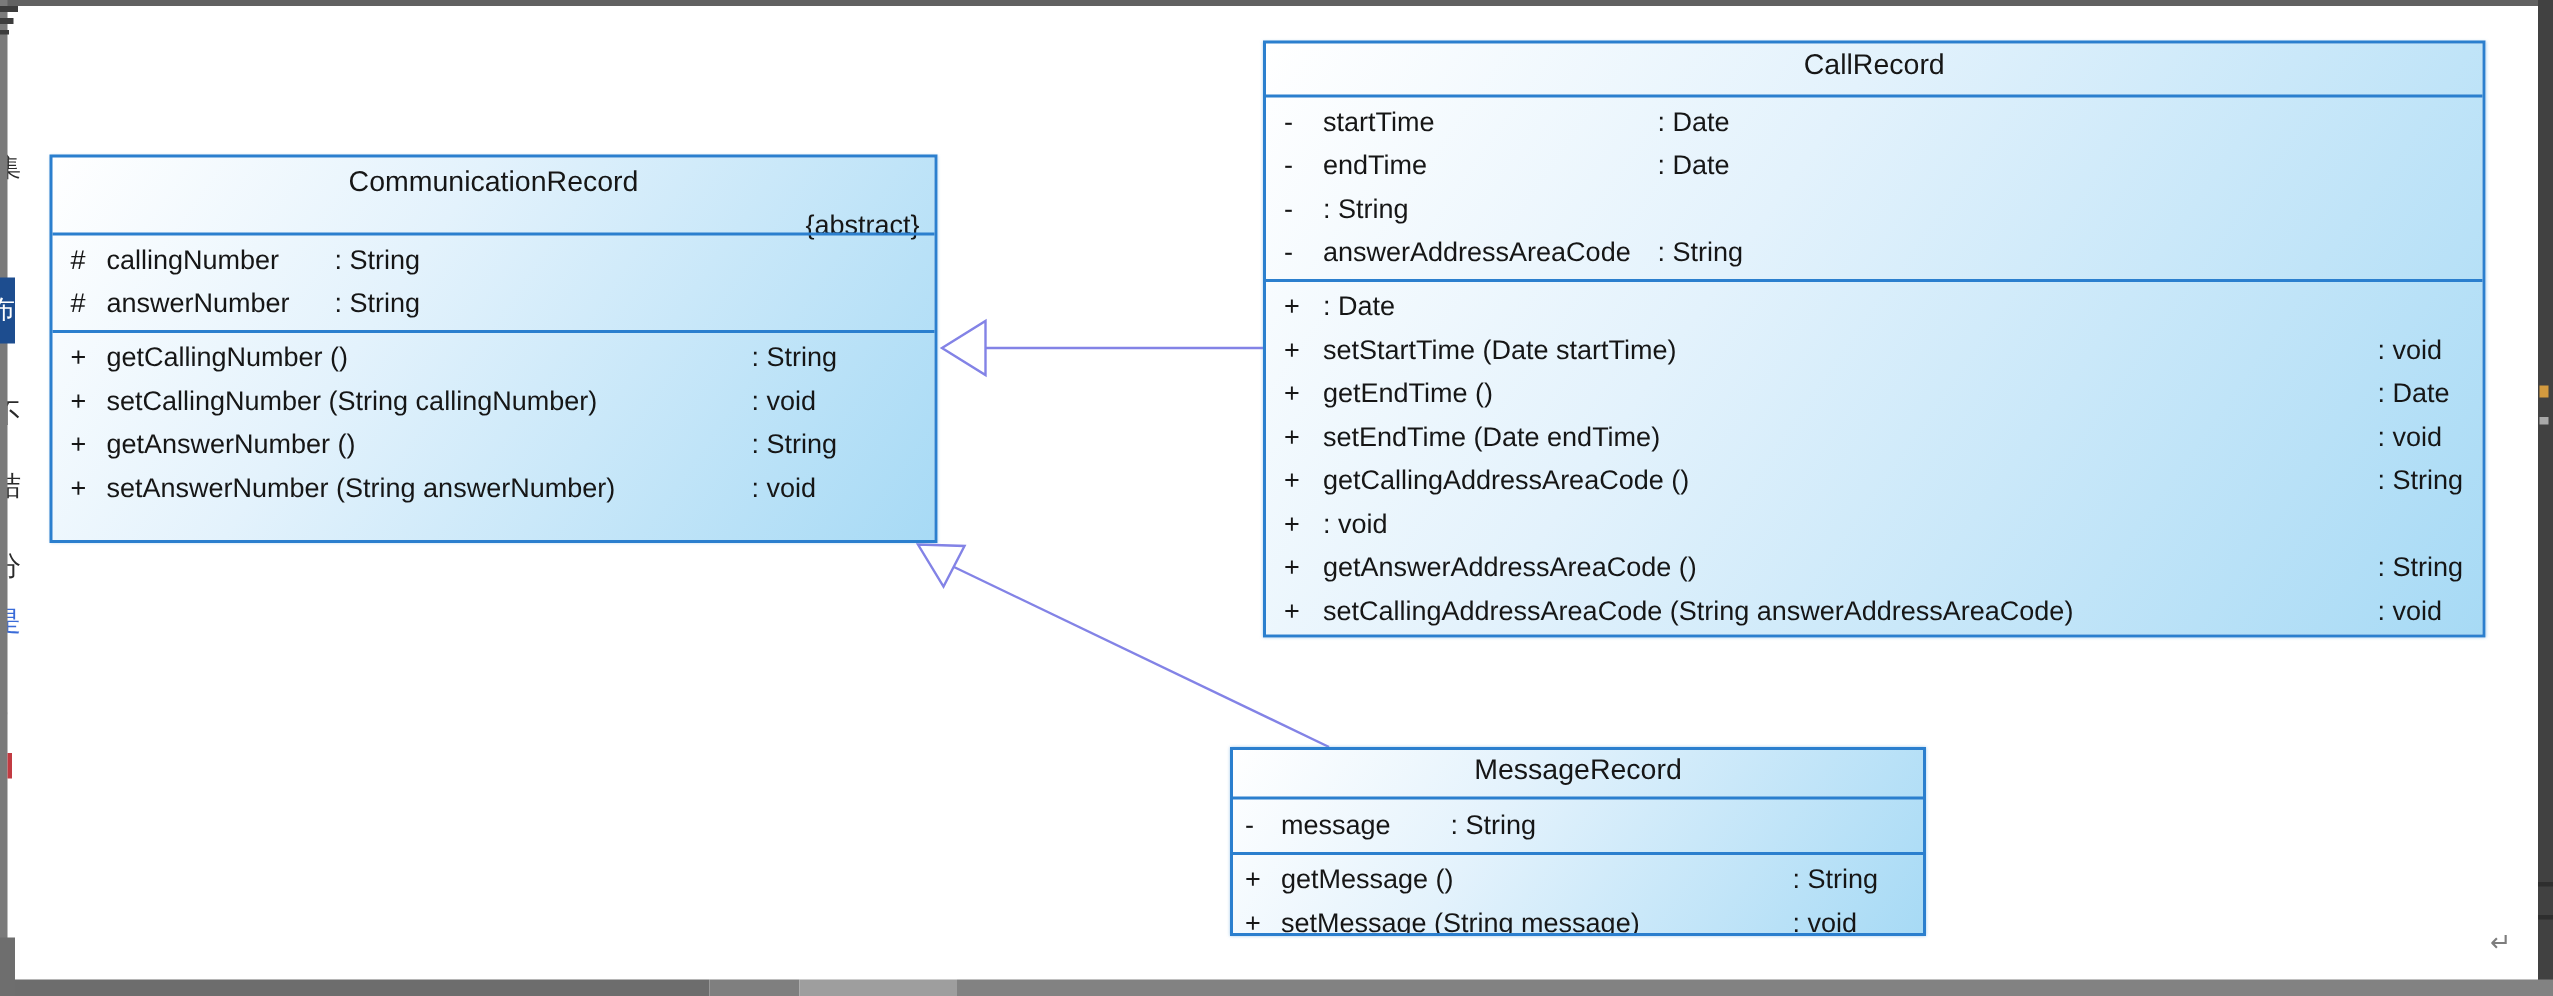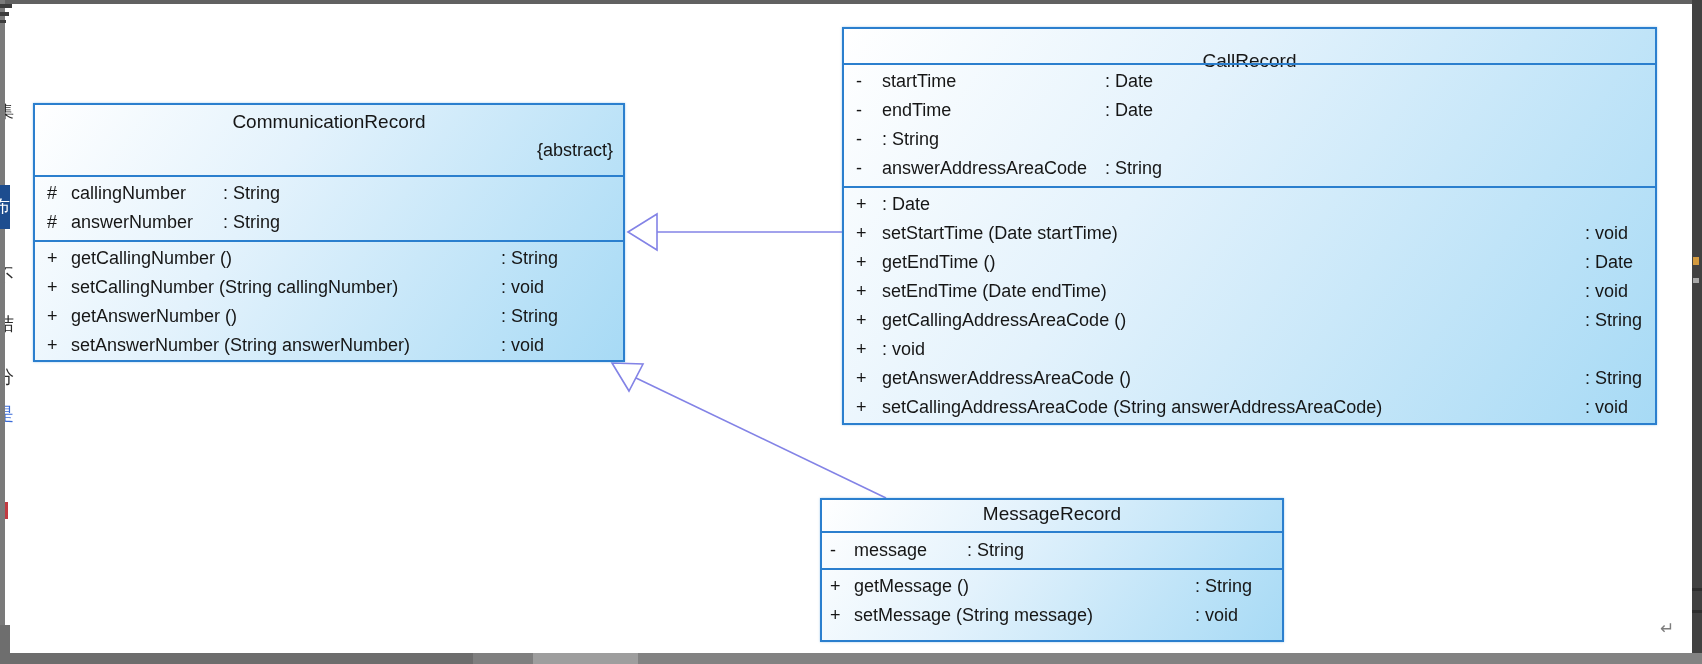--- a/index.html
+++ b/index.html
@@ -43,35 +43,35 @@
   .cls-name  { text-align:center; font-size:19px; line-height:24px; padding-top:5px; }
   .cls-stereo{ text-align:right;  font-size:18px; line-height:24px; padding-right:10px; margin-top:4px; }
   .compartment { border-top:2px solid #2b7fce; padding:2px 4px 0 12px; overflow:hidden; flex:none; }
   .compartment.grow { flex:1 1 auto; }
   .m-row { display:grid; font-size:18px; line-height:29px; white-space:nowrap; }
   .sym   { text-align:left; }
   .mtype { text-align:left; }
 
   
   .cls-comm { left:33px; top:103px; width:592px; height:259px; }
-  .cls-comm .cls-title-area { height:70px; }
+  .cls-comm .cls-title-area { height:50px; }
   .cls-comm .attrs { height:65px; }
   .cls-comm .attrs .m-row { grid-template-columns:24px 152px 1fr; }
   .cls-comm .ops   .m-row { grid-template-columns:24px 430px 1fr; }
 
   
   .cls-call { left:842px; top:27px; width:815px; height:398px; }
   .cls-call .cls-title-area { height:34px; }
-  .cls-call .cls-name { padding-top:20px; }
+  .cls-call .cls-name { padding-top:3px; }
   .cls-call .attrs { height:123px; }
   .cls-call .attrs .m-row { grid-template-columns:26px 223px 1fr; }
   .cls-call .ops   .m-row { grid-template-columns:26px 703px 1fr; }
 
   
-  .cls-msg { left:820px; top:498px; width:464px; height:144px; }
+  .cls-msg { left:820px; top:498px; width:464px; height:126px; }
   .cls-msg .cls-title-area { height:31px; }
   .cls-msg .cls-name { padding-top:2px; }
   .cls-msg .compartment { padding-left:8px; }
   .cls-msg .attrs { height:37px; padding-top:3px; }
   .cls-msg .attrs .m-row { grid-template-columns:24px 113px 1fr; }
   .cls-msg .ops   .m-row { grid-template-columns:24px 341px 1fr; }
 
   
   .relations { position:absolute; left:0; top:0; width:1702px; height:664px; z-index:2; }
   .relations line    { stroke:#8383e6; stroke-width:1.6; }

